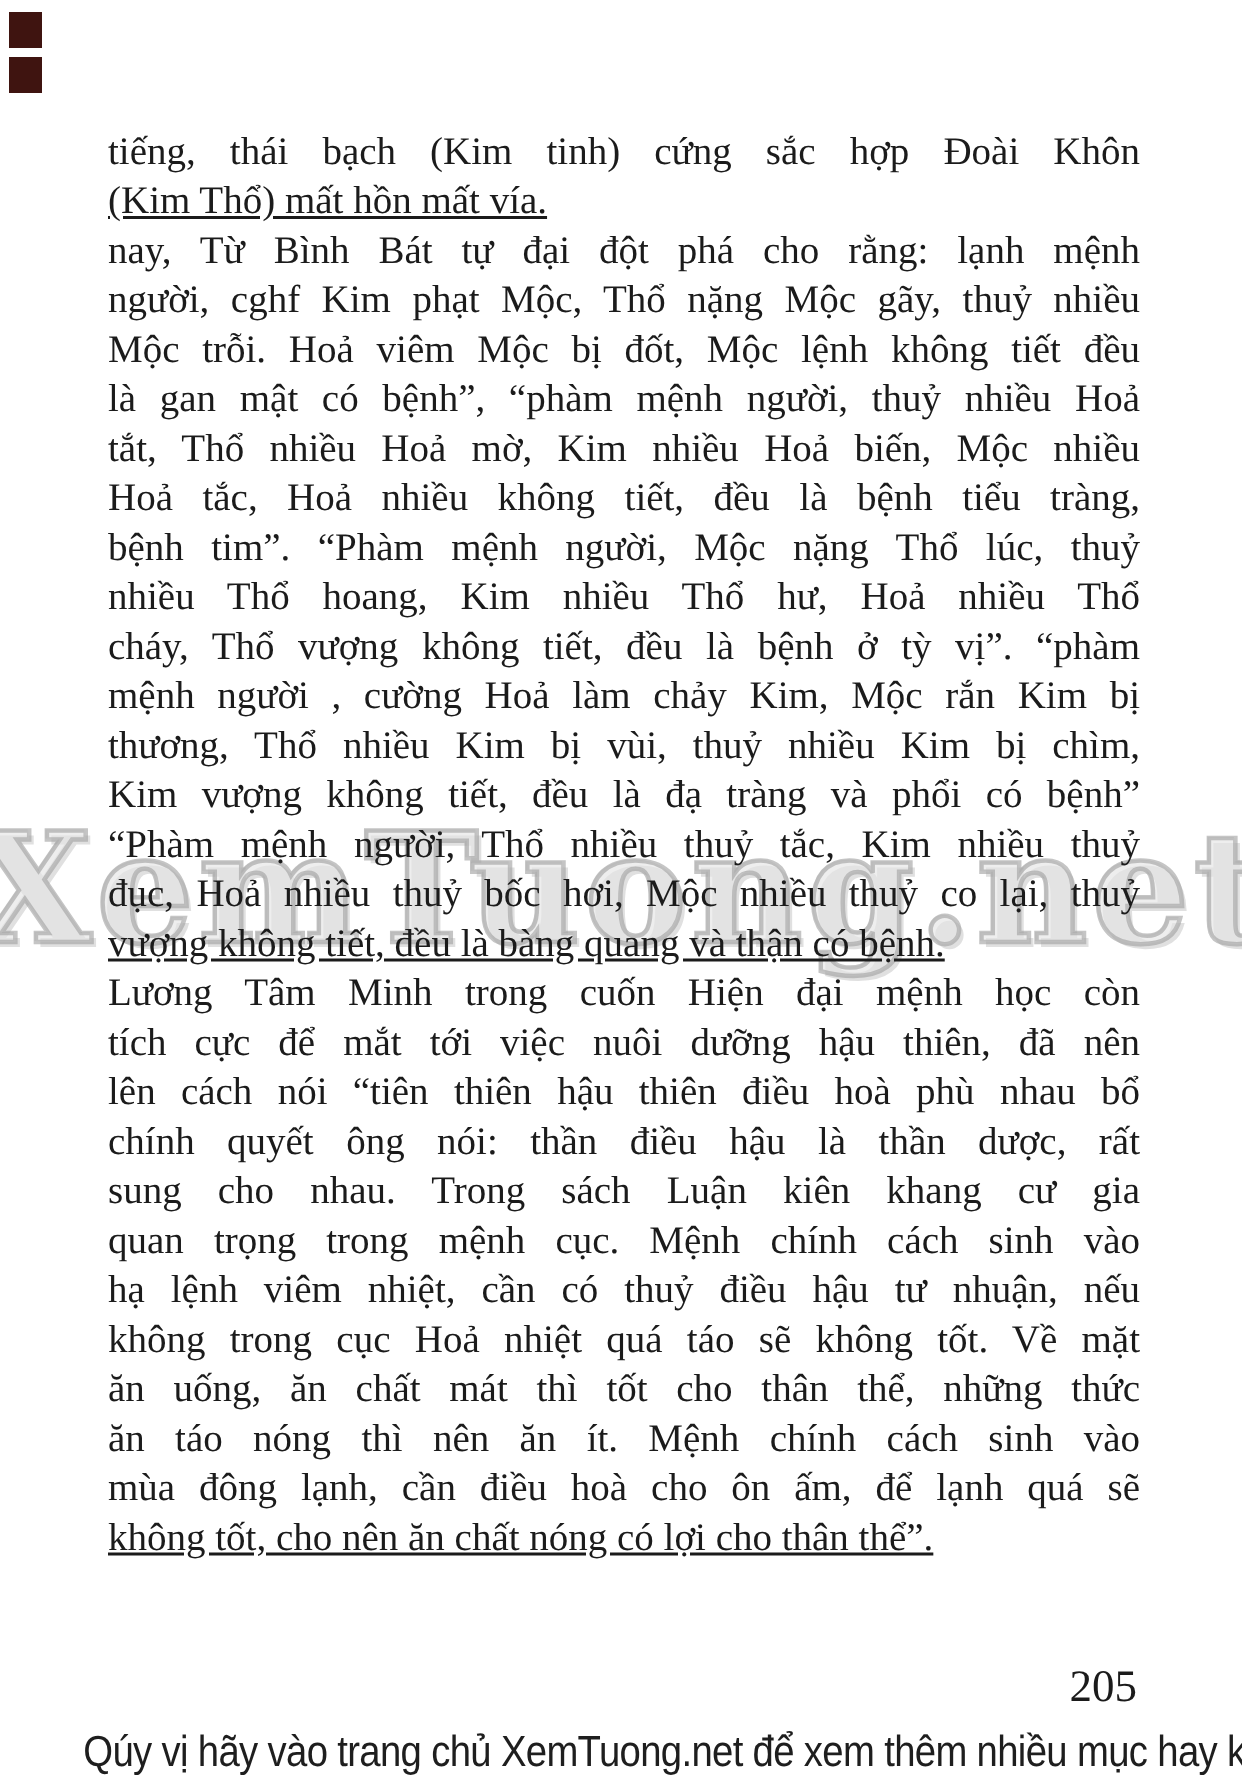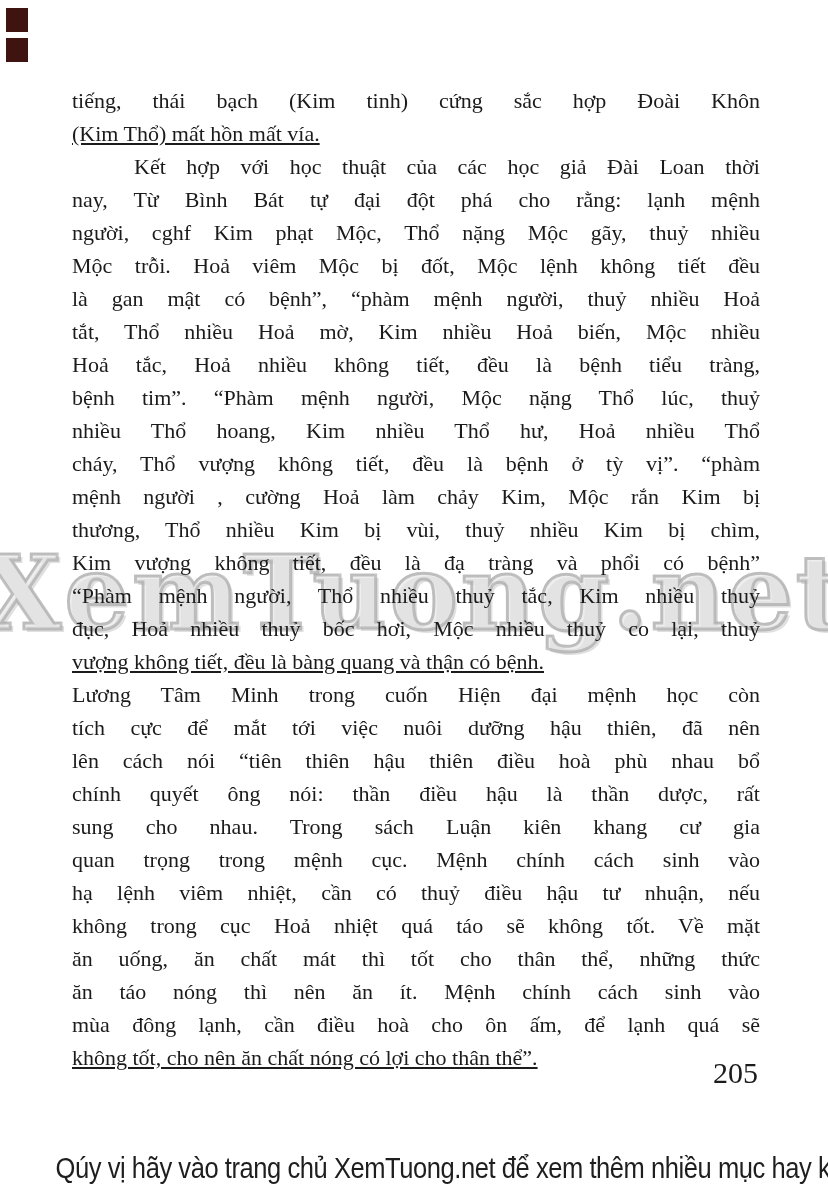--- a/index.html
+++ b/index.html
@@ -31,33 +31,33 @@
     text-shadow:3px 3px 0 rgba(130,130,130,0.25), -1px -1px 0 rgba(170,170,170,0.3);
     pointer-events:none;
   }
   .text-block {
     position:absolute;
     left:72px; top:84px;
     width:688px;
     z-index:2;
   }
   .line {
-    font-size:22px;
+    font-size:26px;
     line-height:33px;
     color:#1b1b1b;
     text-align:justify;
     text-align-last:justify;
     -moz-text-align-last:justify;
   }
   .line.nojust { text-align-last:left;text-decoration:underline; -moz-text-align-last:left; }
   .line.indent { text-indent:62px; }
   .seg.it { }
   .page-number {
     position:absolute;
-    top:1056px; right:70px;
+    top:1108px; right:70px;
     z-index:2;
     font-size:30px;
     color:#1b1b1b;
   }
   .footer {
     position:absolute;
     left:0; right:0; bottom:0px;
     height:40px;
     z-index:2;
     text-align:center;
@@ -78,21 +78,20 @@
 
 <div class="page">
   <div class="scan-mark m1"></div>
   <div class="scan-mark m2"></div>
 
   <div class="watermark">XemTuong.net</div>
 
   <div class="text-block">
       <div class="line"><span class="seg">tiếng, thái bạch (Kim tinh) cứng sắc hợp Đoài Khôn</span></div>
       <div class="line nojust"><span class="seg">(Kim Thổ) mất hồn mất vía.</span></div>
-      <div class="line indent"><span class="seg">Kết hợp với học thuật của các học giả Đài Loan thời</span></div>
       <div class="line"><span class="seg">nay, </span><span class="seg it">Từ Bình Bát tự đại đột phá</span><span class="seg"> cho rằng: lạnh mệnh</span></div>
       <div class="line"><span class="seg">người, cghf Kim phạt Mộc, Thổ nặng Mộc gãy, thuỷ nhiều</span></div>
       <div class="line"><span class="seg">Mộc trỗi. Hoả viêm Mộc bị đốt, Mộc lệnh không tiết đều</span></div>
       <div class="line"><span class="seg">là gan mật có bệnh”, “phàm mệnh người, thuỷ nhiều Hoả</span></div>
       <div class="line"><span class="seg">tắt, Thổ nhiều Hoả mờ, Kim nhiều Hoả biến, Mộc nhiều</span></div>
       <div class="line"><span class="seg">Hoả tắc, Hoả nhiều không tiết, đều là bệnh tiểu tràng,</span></div>
       <div class="line"><span class="seg">bệnh tim”. “Phàm mệnh người, Mộc nặng Thổ lúc, thuỷ</span></div>
       <div class="line"><span class="seg">nhiều Thổ hoang, Kim nhiều Thổ hư, Hoả nhiều Thổ</span></div>
       <div class="line"><span class="seg">cháy, Thổ vượng không tiết, đều là bệnh ở tỳ vị”. “phàm</span></div>
       <div class="line"><span class="seg">mệnh người , cường Hoả làm chảy Kim, Mộc rắn Kim bị</span></div>

